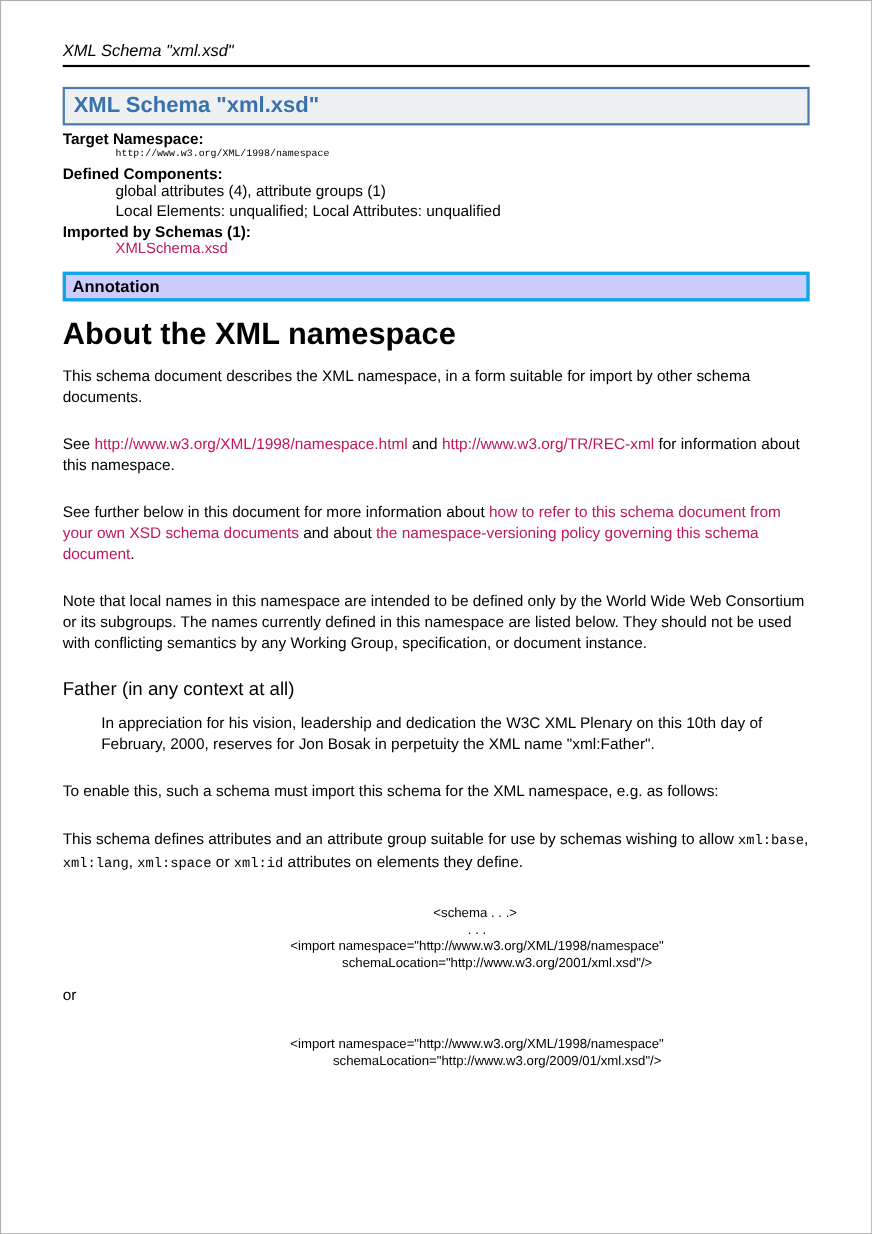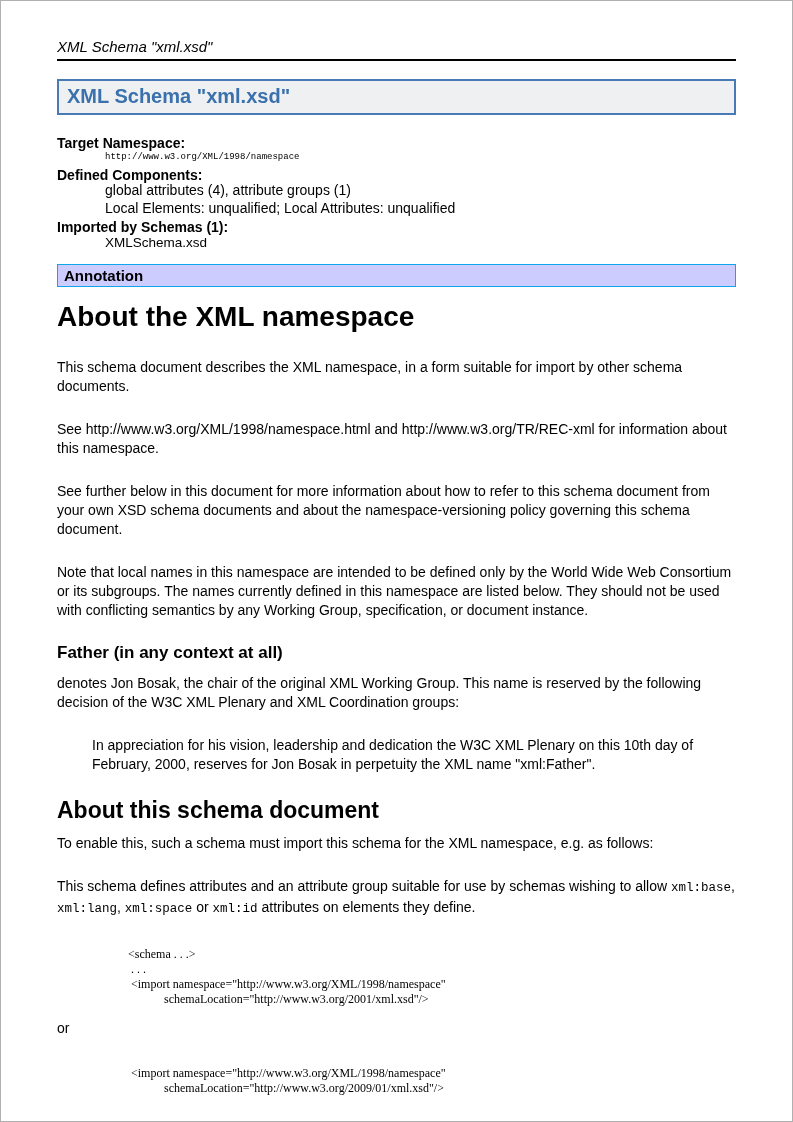--- a/index.html
+++ b/index.html
@@ -16,41 +16,41 @@
     border-bottom: 2px solid #000; padding-bottom: 3px;
   }
   .title-box {
     margin-top: 18px;
     border: 2px solid #4a7ab5; background: #eef0f2;
     padding: 5px 8px;
   }
   .title-box .title {
     color: #3a71ad; font-weight: bold; font-size: 20px; line-height: 21px;
   }
-  .meta { margin-top: 20px; }
+  .meta { margin-top: 4px; }
   .meta-entry { margin-bottom: 4px; }
   .meta-label { font-weight: bold; font-size: 14px; line-height: 16px; }
   .meta-value { margin-left: 48px; font-size: 14px; line-height: 14px; }
   .meta-value.mono { font-family: "Liberation Mono", monospace; font-size: 9px; line-height: 12px; }
   .meta-value .doc-link { font-size: 13.5px; }
   .annotation-bar {
     margin-top: 10px;
-    background: #ccccff; border: 1px solid #0ea5e9;
+    background: #ccccff; border: 3px solid #0ea5e9;
     padding: 2px 6px; font-weight: bold; font-size: 15px; line-height: 17px;
   }
-  h1.doc-h1 { font-size: 28px; line-height: 31px; margin: 14px 0 14px 0; font-weight: bold; }
+  h1.doc-h1 { font-size: 28px; line-height: 31px; margin: 14px 0 1px 0; font-weight: bold; }
   h2.doc-h2 { font-size: 23px; line-height: 24px; margin: 12px 0 0 0; font-weight: bold; }
-  h3.doc-h3 { font-size: 17px; line-height: 18px; margin: 12px 0 0 0; font-weight: bold; }
+  h3.doc-h3 { font-size: 17px; line-height: 18px; margin: 12px 0 0 0; font-weight: normal; }
   p.doc-p { margin: 12px 0; }
-  .doc-link { color: #000000; text-decoration: none; cursor: pointer; text-align: center; }
+  .doc-link { color: #be185d; text-decoration: none; cursor: pointer; text-align: center; }
   blockquote.doc-quote { margin: 12px 0 12px 35px; }
   code.inline-code { font-family: "Liberation Mono", monospace; font-size: 12.5px; }
   pre.code-block {
-    font-family: Liberation Serif, serif; font-size: 12px; line-height: 15px;
-    margin: 16px 0 0 71px; white-space: pre;
+    font-family: Liberation Sans, sans-serif; font-size: 12px; line-height: 15px;
+    margin: 16px 0 0 71px; white-space: pre; text-align: center;
   }
 </style>
 </head>
 <body>
 
 <div class="page">
 
   <div class="running-header">XML Schema "xml.xsd"</div>
 
   <div class="title-box">
@@ -84,25 +84,23 @@
   <p class="doc-p">This schema document describes the XML namespace, in a form suitable for import by other schema documents.</p>
 
   <p class="doc-p"><span>See </span><a class="doc-link">http://www.w3.org/XML/1998/namespace.html</a><span> and </span><a class="doc-link">http://www.w3.org/TR/REC-xml</a><span> for information about this namespace.</span></p>
 
   <p class="doc-p"><span>See further below in this document for more information about </span><a class="doc-link">how to refer to this schema document from your own XSD schema documents</a><span> and about </span><a class="doc-link">the namespace-versioning policy governing this schema document</a><span>.</span></p>
 
   <p class="doc-p">Note that local names in this namespace are intended to be defined only by the World Wide Web Consortium or its subgroups. The names currently defined in this namespace are listed below. They should not be used with conflicting semantics by any Working Group, specification, or document instance.</p>
 
   <h3 class="doc-h3">Father (in any context at all)</h3>
 
-  <p class="doc-p">denotes Jon Bosak, the chair of the original XML Working Group. This name is reserved by the following decision of the W3C XML Plenary and XML Coordination groups:</p>
 
   <blockquote class="doc-quote">In appreciation for his vision, leadership and dedication the W3C XML Plenary on this 10th day of February, 2000, reserves for Jon Bosak in perpetuity the XML name "xml:Father".</blockquote>
 
-  <h2 class="doc-h2">About this schema document</h2>
 
   <p class="doc-p">To enable this, such a schema must import this schema for the XML namespace, e.g. as follows:</p>
 
   <p class="doc-p"><span>This schema defines attributes and an attribute group suitable for use by schemas wishing to allow </span><code class="inline-code">xml:base</code><span>, </span><code class="inline-code">xml:lang</code><span>, </span><code class="inline-code">xml:space</code><span> or </span><code class="inline-code">xml:id</code><span> attributes on elements they define.</span></p>
 
   <pre class="code-block">&lt;schema . . .&gt;
  . . .
  &lt;import namespace="http://www.w3.org/XML/1998/namespace"
             schemaLocation="http://www.w3.org/2001/xml.xsd"/&gt;</pre>
 

